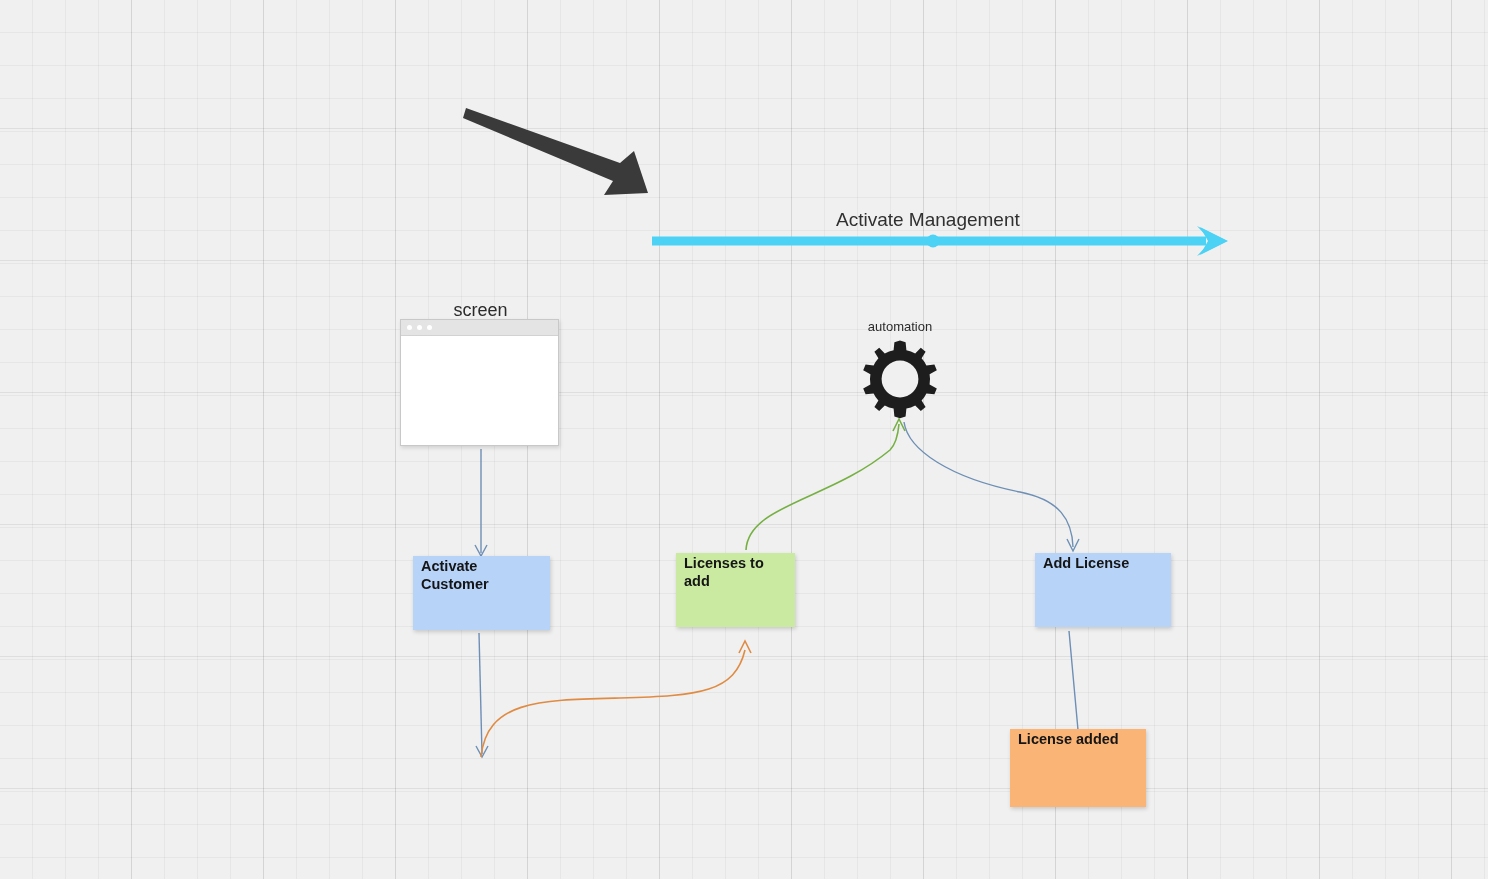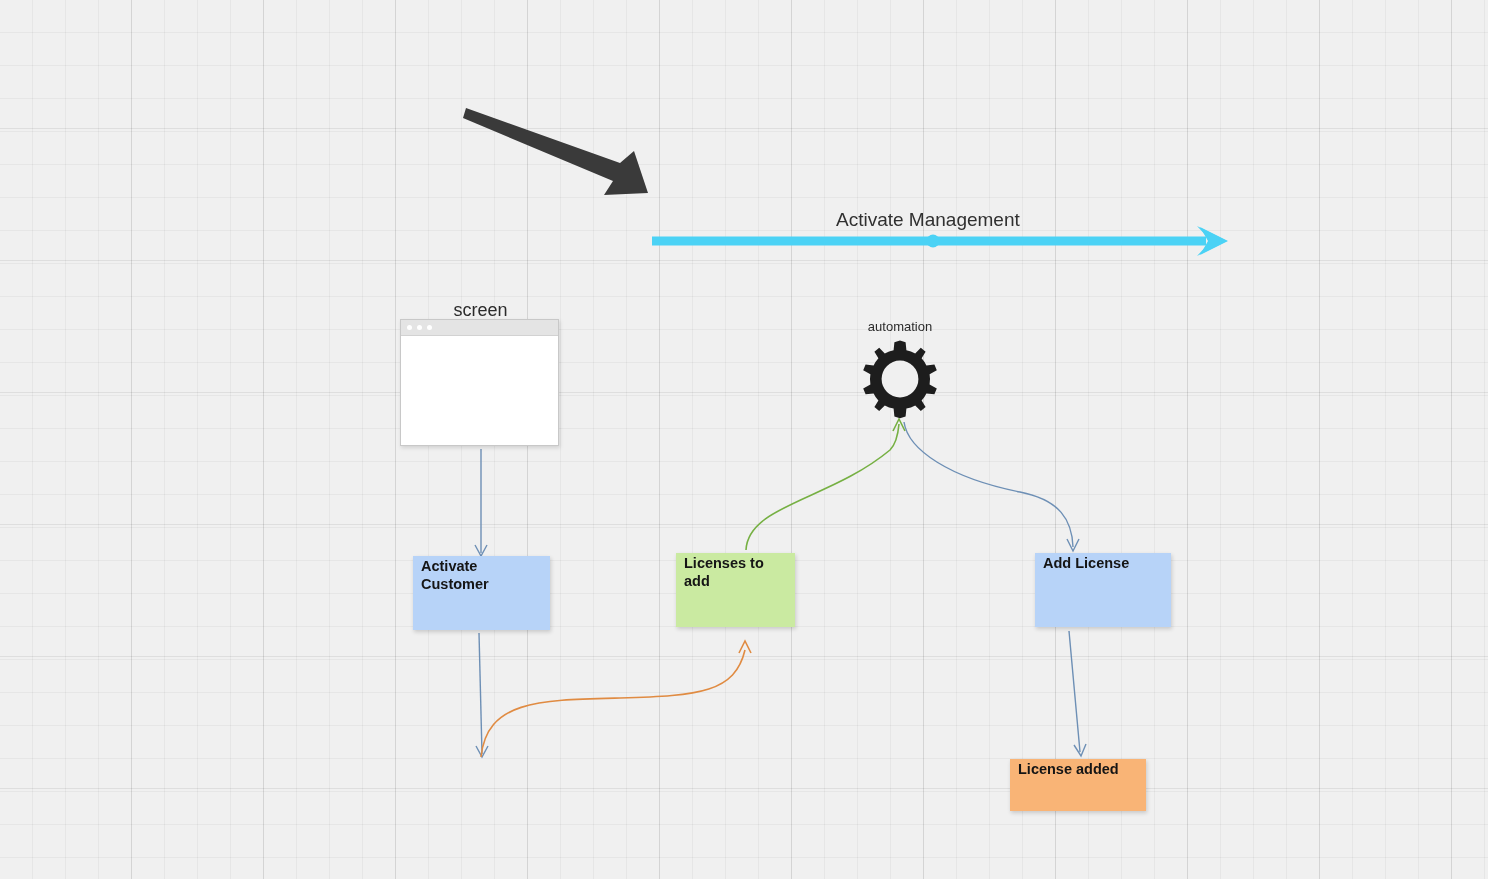--- a/index.html
+++ b/index.html
@@ -135,21 +135,21 @@
     font-family: "Liberation Sans", sans-serif;
   }
   .card.blue   { background: #b7d3f8; }
   .card.green  { background: #caeaa1; }
   .card.orange { background: #f9b476; }
 
   #card-activate-customer { left: 413px; top: 556px; width: 137px; height: 74px; }
   #card-licenses-to-add   { left: 676px; top: 553px; width: 119px; height: 74px; }
   #card-add-license       { left: 1003px; top: 553px; width: 136px; height: 74px; margin-left: 32px; }
   #card-customer-activated{ left: 412px; top: 759px; width: 139px; height: 73px; }
-  #card-license-added     { left: 1010px; top: 759px; width: 136px; height: 52px; }
+  #card-license-added     { left: 1010px; top: 729px; width: 136px; height: 78px; }
 </style>
 </head>
 <body>
 
 <div id="canvas">
 
 
   <svg class="overlay" viewBox="0 0 1488 879" xmlns="http://www.w3.org/2000/svg">
 
     <g>

